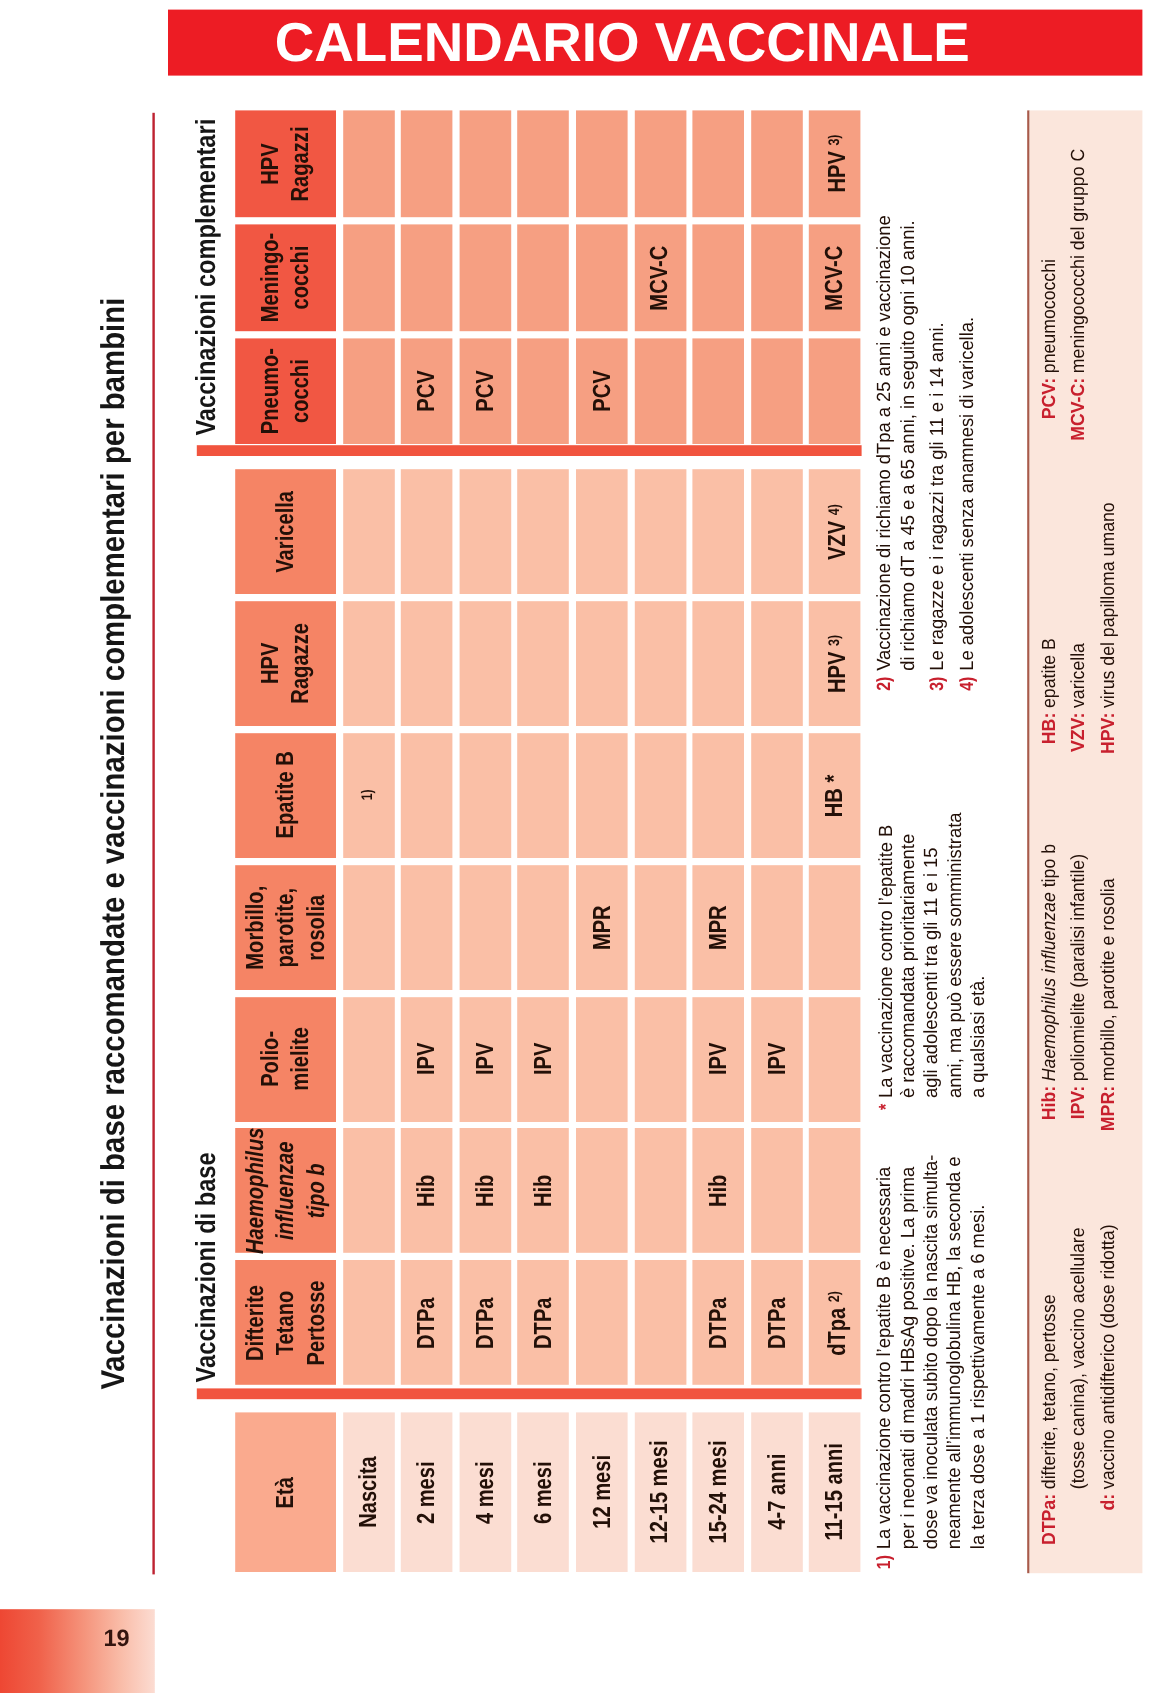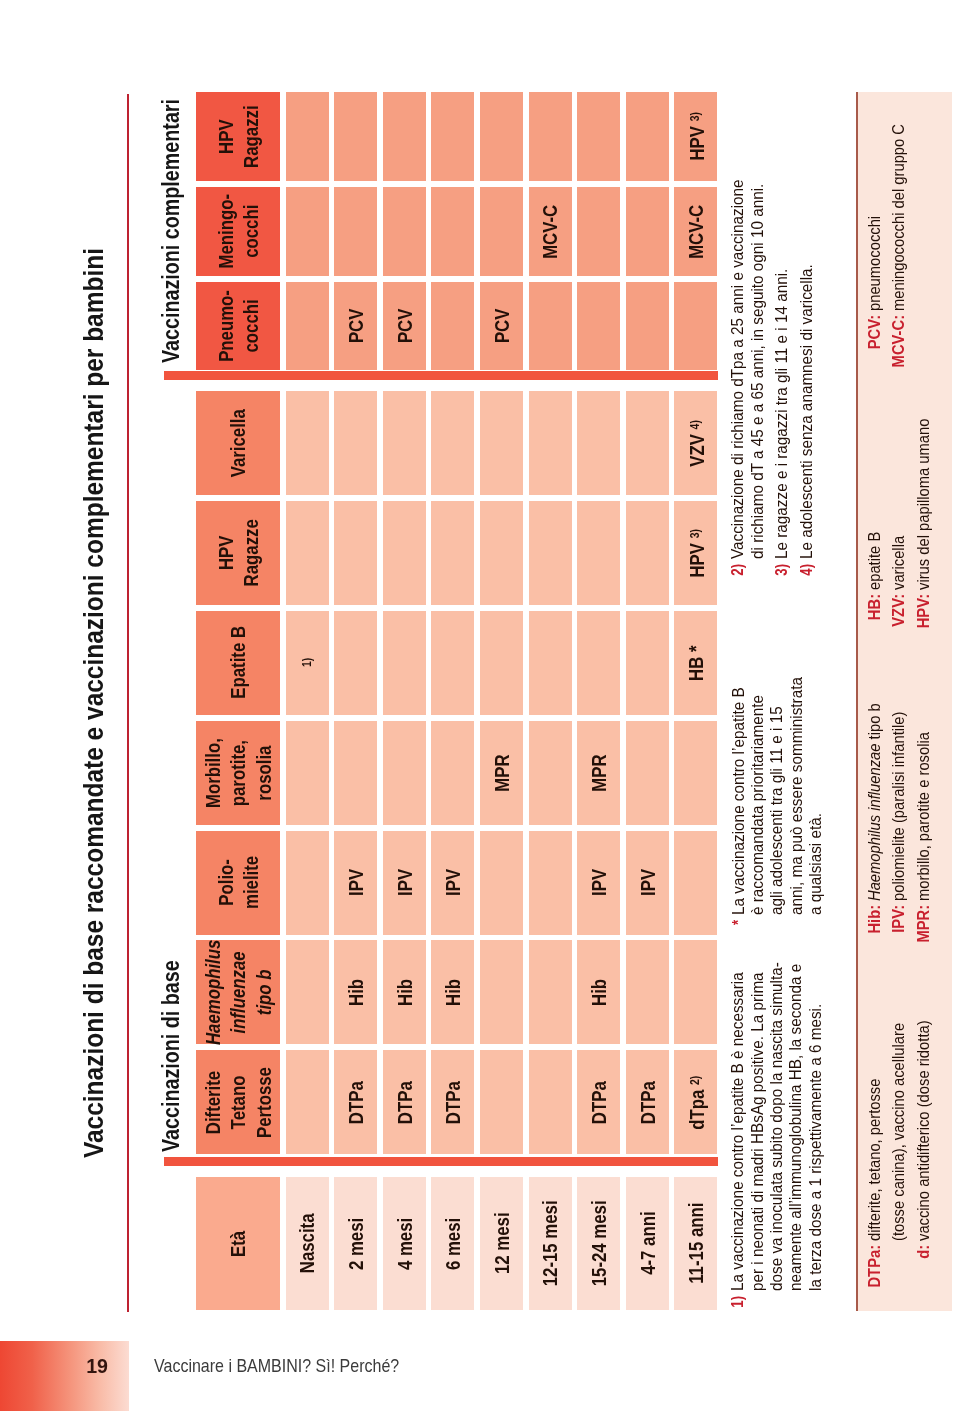--- a/index.html
+++ b/index.html
@@ -54,20 +54,23 @@
   .legrow{display:flex;align-items:baseline;}
   .legrow .la{color:#C8202E;font-weight:bold;text-align:right;flex:0 0 auto;
               position:absolute;right:100%;padding-right:4.2px;
               transform-origin:100% 0;transform:scaleX(1.0);}
   .legrow{position:relative;}
 </style>
 </head>
 <body>
 
 <div id="page">
+  <div id="titlebar">
+    <div class="t">CALENDARIO VACCINALE</div>
+  </div>
 
   <div id="rot">
     <div class="vline" style="left:99.0px;top:126.5px;width:1217.5px;height:2.6px;"></div>
     <div class="gbar" style="left:1031.0px;top:164.0px;width:9.0px;height:554.0px;"></div>
     <div class="gbar" style="left:245.0px;top:164.0px;width:9.0px;height:554.0px;"></div>
     <div class="legline" style="left:100.0px;top:855.5px;width:1218.5px;height:2.6px;"></div>
     <div class="legbox" style="left:100.0px;top:858.0px;width:1218.5px;height:94.0px;"></div>
     <div class="vtitle" style="left:253.4px;top:79.5px;">Vaccinazioni di base raccomandate e vaccinazioni complementari per bambini</div>
     <div class="grouplab" style="left:1048.0px;top:160.0px;">Vaccinazioni complementari</div>
     <div class="grouplab" style="left:259.4px;top:160.0px;">Vaccinazioni di base</div>
@@ -478,16 +481,13 @@
   <div class="cell agecell" style="left:101.0px;top:625.8px;width:133.0px;height:43.0px;">
         <span>4-7 anni</span>
       </div>
   <div class="cell agecell" style="left:101.0px;top:674.4px;width:133.0px;height:43.0px;">
         <span>11-15 anni</span>
       </div>
   </div>
 
   <div id="footgrad"></div>
   <div id="pagenum">19</div>
-  <div id="foottext">
-      <span>Vaccinare i BAMBINI? Sì! Perché?</span>
-    </div>
 </div>
 
 </body></html>

